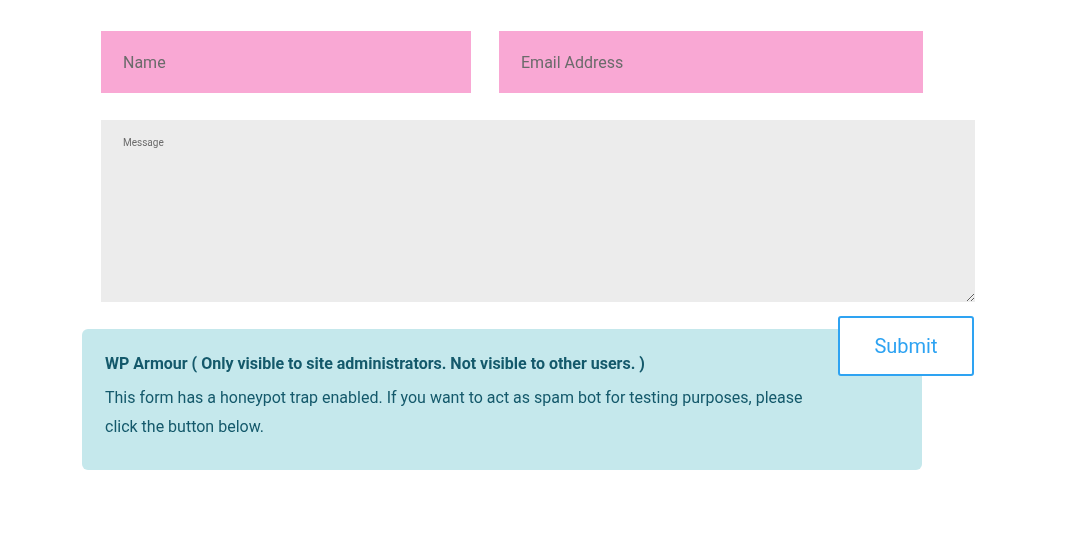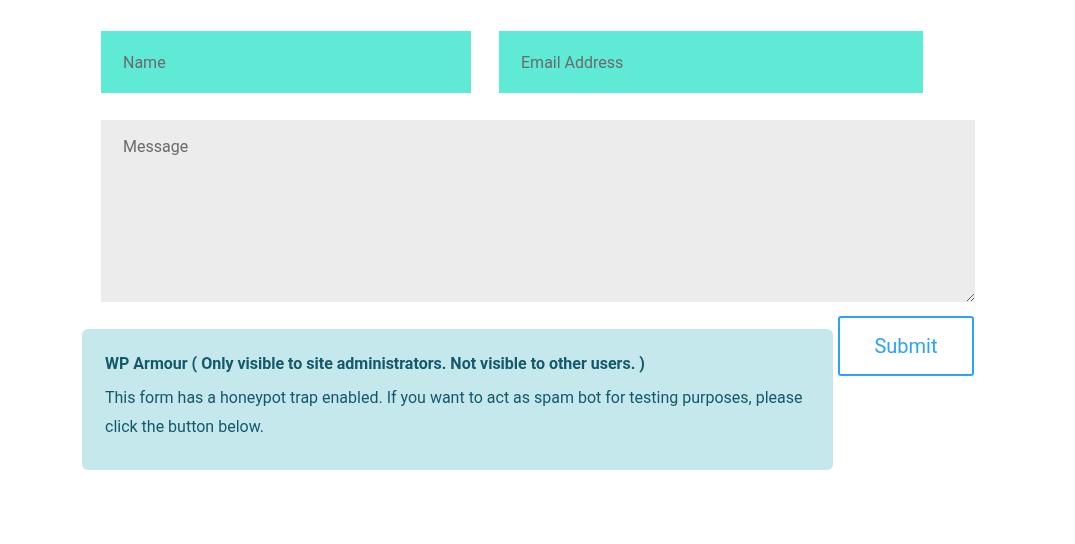--- a/index.html
+++ b/index.html
@@ -19,21 +19,21 @@
       left: 101px;
       top: 31px;
       width: 874px;
     }
     .row-top {
       display: flex;
       gap: 28px;
       margin-bottom: 27px;
     }
     .input-text {
-      background: #5eead4;
+      background: #f9a8d4;
       border: none;
       padding: 31px 22px;
       font-size: 16px;
       color: #666;
       font-family: inherit;
       outline: none;
     }
     .input-text::placeholder {
       color: #6b6b6b;
     }
@@ -44,21 +44,21 @@
     .email-field {
       width: 424px;
       height: 56px;
     }
     .message-field {
       width: 874px;
       height: 182px;
       background: #ececec;
       border: none;
       padding: 17px 22px;
-      font-size: 16px;
+      font-size: 10px;
       color: #666;
       font-family: inherit;
       outline: none;
       resize: both;
     }
     .message-field::placeholder {
       color: #6b6b6b;
     }
     .submit-row {
       position: absolute;
@@ -74,21 +74,21 @@
       color: #2ea3f2;
       font-size: 20px;
       font-family: inherit;
       cursor: pointer;
       border-radius: 3px;
     }
     .notice-box {
       position: absolute;
       left: 82px;
       top: 329px;
-      width: 751px;
+      width: 840px;
       background: #c5e8ec;
       border-radius: 6px;
       padding: 22px 23px 18px 23px;
     }
     .notice-title {
       font-weight: 700;
       font-size: 16px;
       color: #14596b;
       margin-bottom: 6px;
       line-height: 1.6;

